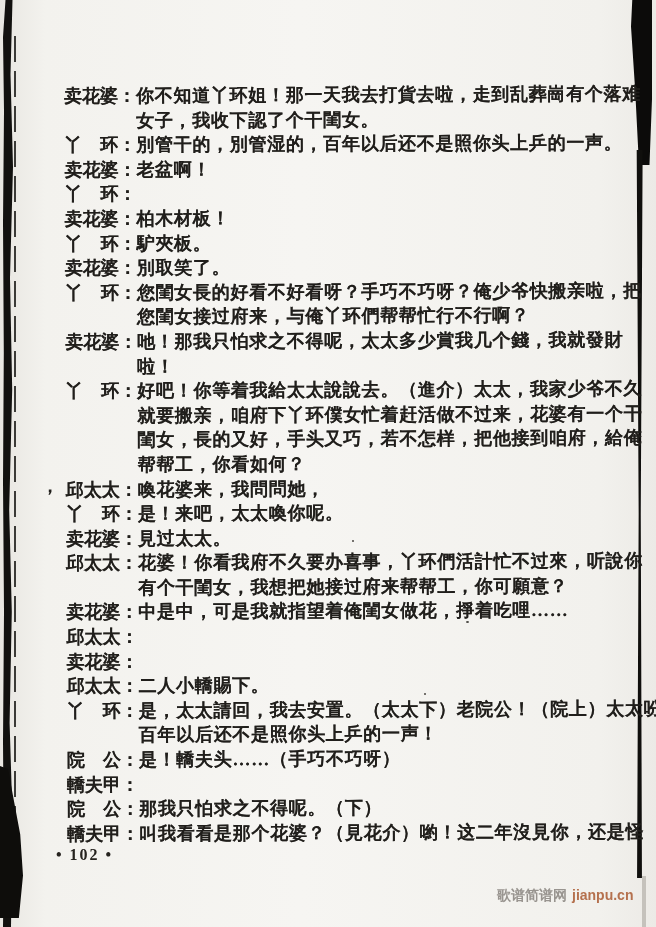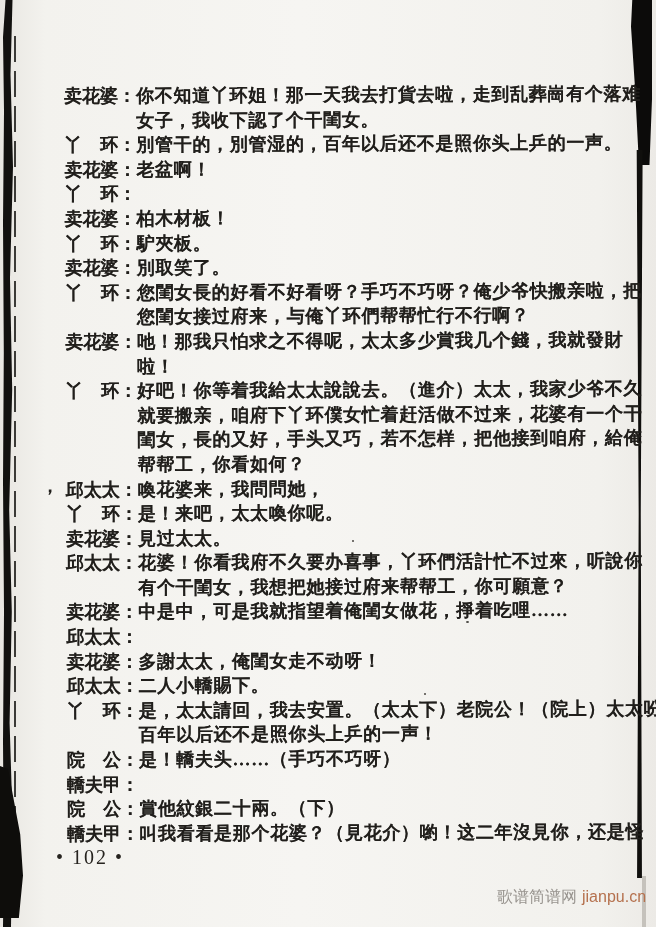--- a/index.html
+++ b/index.html
@@ -66,28 +66,29 @@
   .line .speaker { flex: none; width: 72px; letter-spacing: 0; }
   .line .text { letter-spacing: 0.7px; }
   .line.cont .text { margin-left: 72px; }
 
   .stray-mark {
     position: absolute; left: 41px; top: 474px;
     font-size: 18px; color: #201e1b; font-weight: 600;
   }
   .page-number {
     position: absolute; left: 56px; top: 846px;
-    font-size: 20px; letter-spacing: 2px;
-    color: #26231f; font-weight: 400;
+    font-size: 16px; letter-spacing: 2px;
+    color: #26231f; font-weight: 700;
   }
   .watermark {
     position: absolute; left: 497px; top: 887px;
-    font-size: 16px;
+    font-size: 14px;
     font-family: "Liberation Sans", "DejaVu Sans", sans-serif;
     color: #98948f;
+    font-weight: bold;
   }
   .watermark .url { color: #b5714e; margin-left: 5px; }
 </style>
 </head>
 <body>
 
 <div class="page">
 
   <div class="edge-left-main"></div>
   <div class="edge-left-line"></div>
@@ -182,21 +183,20 @@
       </div>
       <div class="line">
         <span class="speaker">卖花婆：</span>
         <span class="text">中是中，可是我就指望着俺閨女做花，掙着吃哩……</span>
       </div>
       <div class="line">
         <span class="speaker">邱太太：</span>
       </div>
       <div class="line">
         <span class="speaker">卖花婆：</span>
-        <span class="text">多謝太太，俺閨女走不动呀！</span>
       </div>
       <div class="line">
         <span class="speaker">邱太太：</span>
         <span class="text">二人小轎賜下。</span>
       </div>
       <div class="line">
         <span class="speaker">丫　环：</span>
         <span class="text">是，太太請回，我去安置。（太太下）老院公！（院上）太太吩</span>
       </div>
       <div class="line cont">
@@ -204,21 +204,21 @@
       </div>
       <div class="line">
         <span class="speaker">院　公：</span>
         <span class="text">是！轎夫头……（手巧不巧呀）</span>
       </div>
       <div class="line">
         <span class="speaker">轎夫甲：</span>
       </div>
       <div class="line">
         <span class="speaker">院　公：</span>
-        <span class="text">賞他紋銀二十兩。（下）</span>
+        <span class="text">那我只怕求之不得呢。（下）</span>
       </div>
       <div class="line">
         <span class="speaker">轎夫甲：</span>
         <span class="text">叫我看看是那个花婆？（見花介）喲！这二年沒見你，还是怪</span>
       </div>
     </div>
 
   <div class="page-number">• 102 •</div>
 
   <div class="watermark">

